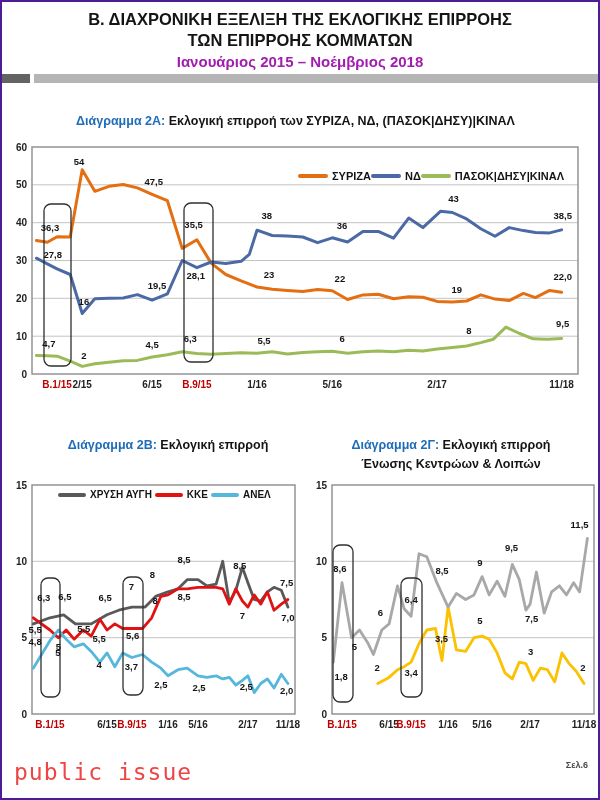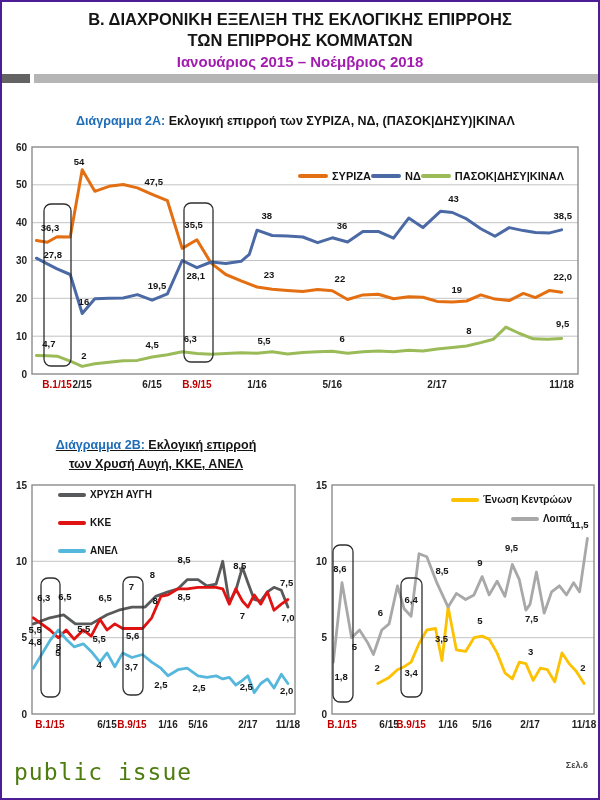--- a/index.html
+++ b/index.html
@@ -10,28 +10,28 @@
   .header .subtitle{font-size:15px;font-weight:bold;color:#a21caf;line-height:21px;}
   .bar-dark{position:absolute;left:0;top:72px;width:28px;height:9px;background:#636363;}
   .bar-light{position:absolute;left:32px;top:72px;width:567px;height:9px;background:#b5b5b5;}
   .ctitle{position:absolute;text-align:center;font-weight:bold;font-size:12.5px;color:#141414;line-height:19px;}
   .ctitle .lbl{color:#1F6DB8;}
   .chart-block{position:absolute;}
   .legend{position:absolute;display:flex;font-weight:bold;color:#141414;}
   .legend .item{display:flex;align-items:center;gap:4px;white-space:nowrap;}
   .sw{height:4px;border-radius:2px;display:inline-block;}
   #legend-0{top:168px;right:34px;flex-direction:row;font-size:11px;}
-  #legend-1{top:487px;left:56px;flex-direction:column;gap:17px;font-size:10px;align-items:flex-start;}
+  #legend-1{top:487px;left:56px;gap:3px;font-size:10px;align-items:flex-start;}
   #legend-2{top:492px;right:26px;flex-direction:column;gap:8px;font-size:10px;align-items:flex-end;}
   .dlab{font-family:"Liberation Sans",sans-serif;font-size:9.5px;font-weight:bold;fill:#151515;text-anchor:middle;}
   .ytick{font-family:"Liberation Sans",sans-serif;font-size:10px;font-weight:bold;fill:#222;text-anchor:end;}
   .xtick{font-family:"Liberation Sans",sans-serif;font-size:10px;font-weight:bold;fill:#222;text-anchor:middle;}
   .xtick.red{fill:#C00000;}
   .logo{position:absolute;left:12px;top:757px;font-family:"DejaVu Sans Mono",monospace;
-        font-size:23px;color:#4d7c0f;letter-spacing:1px;}
+        font-size:23px;color:#ef4444;letter-spacing:1px;}
   .pageno{position:absolute;right:10px;top:758px;font-size:9px;font-weight:bold;color:#4a4a4a;}
 </style>
 </head>
 <body>
 
 <div class="page">
 
   <div class="header">
     <div class="l1">Β. ΔΙΑΧΡΟΝΙΚΗ ΕΞΕΛΙΞΗ ΤΗΣ ΕΚΛΟΓΙΚΗΣ ΕΠΙΡΡΟΗΣ</div>
     <div class="l2">ΤΩΝ ΕΠΙΡΡΟΗΣ ΚΟΜΜΑΤΩΝ</div>
@@ -105,24 +105,23 @@
       <div class="item">
         <span class="sw" style="background: rgb(74, 105, 165); width: 30px;"></span>
         <span>ΝΔ</span>
       </div>
       <div class="item">
         <span class="sw" style="background: rgb(155, 187, 89); width: 30px;"></span>
         <span>ΠΑΣΟΚ|ΔΗΣΥ|ΚΙΝΑΛ</span>
       </div>
     </div>
 
-  <div class="ctitle" style="left:4px;top:434px;width:300px;text-decoration:underline;">
+  <div class="ctitle" style="left:16px;top:434px;width:300px;">
     <span class="lbl">Διάγραμμα 2Β:</span>
     <span>Εκλογική επιρροή</span><br>
-    <span>των Χρυσή Αυγή, ΚΚΕ, ΑΝΕΛ</span>
   </div>
   <div id="chart-1" class="chart-block" style="left:6px;top:479px;"><svg width="295" height="252" xmlns="http://www.w3.org/2000/svg">
         <line x1="24" y1="156.7" x2="287" y2="156.7" stroke="#c3c3c3" stroke-width="1"></line>
         <line x1="24" y1="80.3" x2="287" y2="80.3" stroke="#c3c3c3" stroke-width="1"></line>
         <rect x="24" y="4" width="263" height="229" fill="none" stroke="#8c8c8c" stroke-width="1.4"></rect>
         <polyline fill="none" stroke="#58595B" stroke-width="2.8" stroke-linejoin="round" stroke-linecap="round" points="25.3,142.9 41.9,136.8 55.6,133.8 67.4,142.9 83.2,142.9 99.0,133.8 110.8,129.2 123.9,126.1 137.1,126.1 147.6,115.4 160.0,110.9 170.0,107.8 179.2,98.7 190.0,98.7 198.9,104.8 208.1,103.2 214.7,80.3 221.3,121.6 227.8,109.3 234.4,86.4 239.9,101.7 246.2,118.5 252.8,120.0 259.4,110.9 266.0,106.3 273.3,109.3 279.9,126.1"></polyline>
         <polyline fill="none" stroke="#E01212" stroke-width="2.8" stroke-linejoin="round" stroke-linecap="round" points="25.3,136.8 41.9,149.0 50.3,156.7 58.2,149.0 66.1,158.2 75.3,149.0 83.2,155.1 91.9,138.3 99.0,149.0 106.8,142.9 114.7,147.5 123.9,147.5 134.5,147.5 143.7,136.8 152.9,115.4 160.0,113.9 170.0,107.8 179.2,107.8 190.0,106.3 198.9,106.3 208.1,106.3 214.7,107.8 221.3,123.1 227.8,107.8 234.4,120.0 239.9,126.1 246.2,113.9 252.8,123.1 259.4,110.9 266.0,129.2 273.3,123.1 279.9,118.5"></polyline>
         <polyline fill="none" stroke="#56B7DC" stroke-width="2.8" stroke-linejoin="round" stroke-linecap="round" points="25.3,187.2 41.9,159.7 50.3,149.0 58.2,158.2 66.1,165.8 75.3,162.8 83.2,170.4 91.9,181.1 99.0,171.9 106.8,185.7 114.7,171.9 123.9,176.5 134.5,173.5 143.7,181.1 152.9,187.2 160.0,194.8 170.0,188.7 179.2,187.2 190.0,194.8 198.9,196.4 208.1,194.8 214.7,197.9 221.3,196.4 227.8,204.0 234.4,199.4 239.9,194.8 246.2,211.6 252.8,202.5 259.4,197.9 266.0,207.0 273.3,193.3 279.9,202.5"></polyline>
         <rect x="33" y="97" width="19" height="119" rx="7" fill="none" stroke="#2f2f2f" stroke-width="1.3"></rect>
         <rect x="115" y="96" width="20" height="118" rx="7" fill="none" stroke="#2f2f2f" stroke-width="1.3"></rect>
@@ -171,20 +170,25 @@
       <div class="item">
         <span class="sw" style="background: rgb(224, 18, 18); width: 28px;"></span>
         <span>ΚΚΕ</span>
       </div>
       <div class="item">
         <span class="sw" style="background: rgb(86, 183, 220); width: 28px;"></span>
         <span>ΑΝΕΛ</span>
       </div>
     </div>
 
+  <div class="ctitle" style="left:300px;top:434px;width:298px;">
+    <span class="lbl">Διάγραμμα 2Γ:</span>
+    <span>Εκλογική επιρροή</span><br>
+    <span>Ένωσης Κεντρώων &amp; Λοιπών</span>
+  </div>
   <div id="chart-2" class="chart-block" style="left:306px;top:479px;"><svg width="294" height="252" xmlns="http://www.w3.org/2000/svg">
         <line x1="24" y1="156.7" x2="286" y2="156.7" stroke="#c3c3c3" stroke-width="1"></line>
         <line x1="24" y1="80.3" x2="286" y2="80.3" stroke="#c3c3c3" stroke-width="1"></line>
         <rect x="24" y="4" width="262" height="229" fill="none" stroke="#8c8c8c" stroke-width="1.4"></rect>
         <polyline fill="none" stroke="#FCC100" stroke-width="2.8" stroke-linejoin="round" stroke-linecap="round" points="69.8,202.5 81.1,196.4 89.5,188.7 96.1,185.7 103.1,181.1 111.0,162.8 118.8,149.0 127.5,147.5 134.0,179.6 140.1,126.1 148.4,168.9 157.6,170.4 166.0,156.7 174.1,155.1 181.2,158.2 189.1,171.9 196.9,191.8 204.3,197.9 211.3,181.1 217.9,182.6 225.2,199.4 232.3,187.2 239.4,188.7 246.7,200.9 254.0,171.9 261.1,182.6 268.2,190.3 276.0,202.5"></polyline>
         <polyline fill="none" stroke="#A8A8A8" stroke-width="2.8" stroke-linejoin="round" stroke-linecap="round" points="25.3,181.1 34.0,101.7 43.6,156.7 51.5,149.0 59.4,161.2 65.4,173.5 73.8,149.0 81.1,142.9 89.5,104.8 96.1,127.7 103.1,135.3 111.0,72.7 118.8,75.8 128.8,101.7 140.1,126.1 148.4,112.4 157.6,118.5 166.0,113.9 174.1,95.6 181.2,113.9 189.1,100.2 196.9,115.4 204.3,83.4 211.3,98.7 217.9,129.2 222.1,123.1 228.4,91.0 236.2,132.2 243.6,110.9 251.4,104.8 258.5,113.9 265.6,101.7 271.6,110.9 279.4,57.4"></polyline>
         <rect x="25" y="64" width="20" height="157" rx="7" fill="none" stroke="#2f2f2f" stroke-width="1.3"></rect>
         <rect x="93" y="97" width="21" height="119" rx="7" fill="none" stroke="#2f2f2f" stroke-width="1.3"></rect>
         <text class="dlab" x="33.2" y="199.4">1,8</text>
         <text class="dlab" x="69.1" y="190.3">2</text>
@@ -207,27 +211,17 @@
         <text class="ytick" x="19" y="83.8">10</text>
         <text class="ytick" x="19" y="7.5">15</text>
         <text class="xtick red" x="34.0" y="247">Β.1/15</text>
         <text class="xtick" x="81.1" y="247">6/15</text>
         <text class="xtick red" x="103.1" y="247">Β.9/15</text>
         <text class="xtick" x="140.1" y="247">1/16</text>
         <text class="xtick" x="174.1" y="247">5/16</text>
         <text class="xtick" x="222.1" y="247">2/17</text>
         <text class="xtick" x="276.0" y="247">11/18</text>
       </svg></div>
-  <div id="legend-2" class="legend">
-      <div class="item">
-        <span class="sw" style="background: rgb(252, 193, 0); width: 28px;"></span>
-        <span>Ένωση Κεντρώων</span>
-      </div>
-      <div class="item">
-        <span class="sw" style="background: rgb(168, 168, 168); width: 28px;"></span>
-        <span>Λοιπά</span>
-      </div>
-    </div>
 
   <div class="logo">public issue</div>
   <div class="pageno">Σελ.6</div>
 
 </div>
 
 </body></html>

